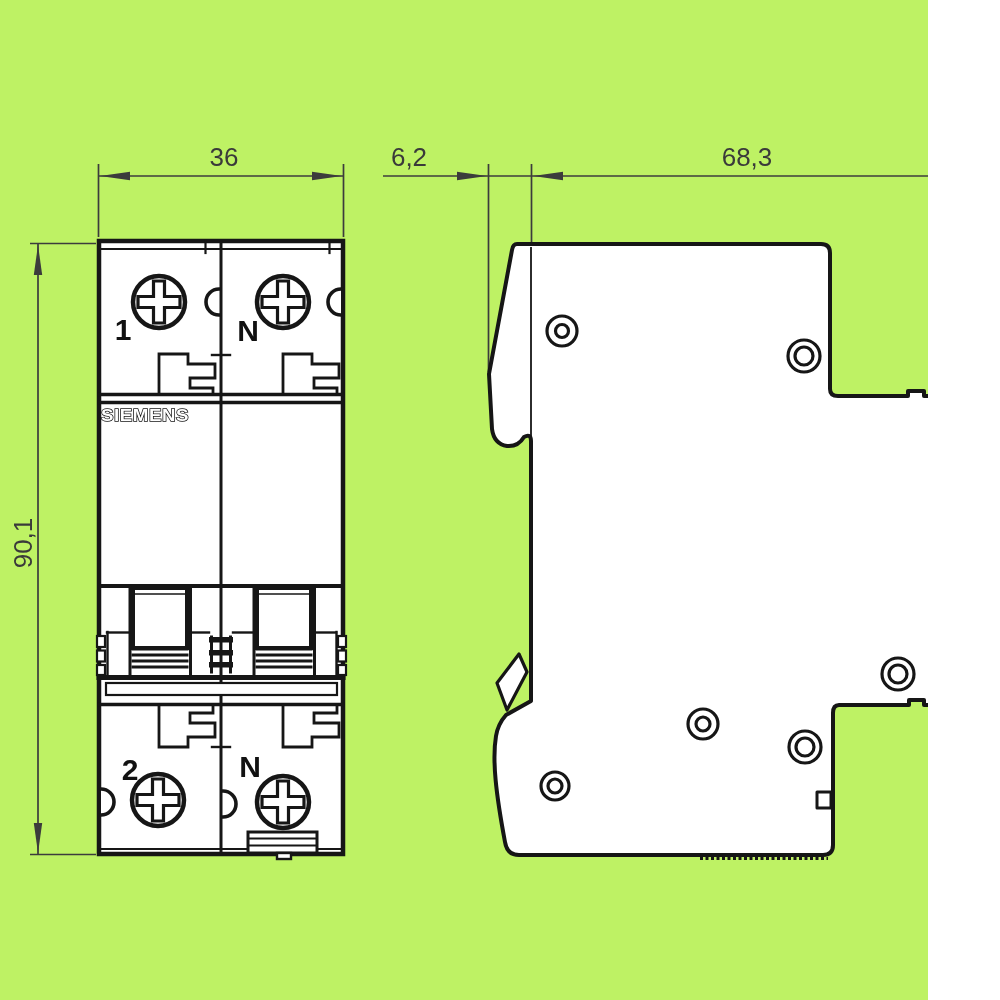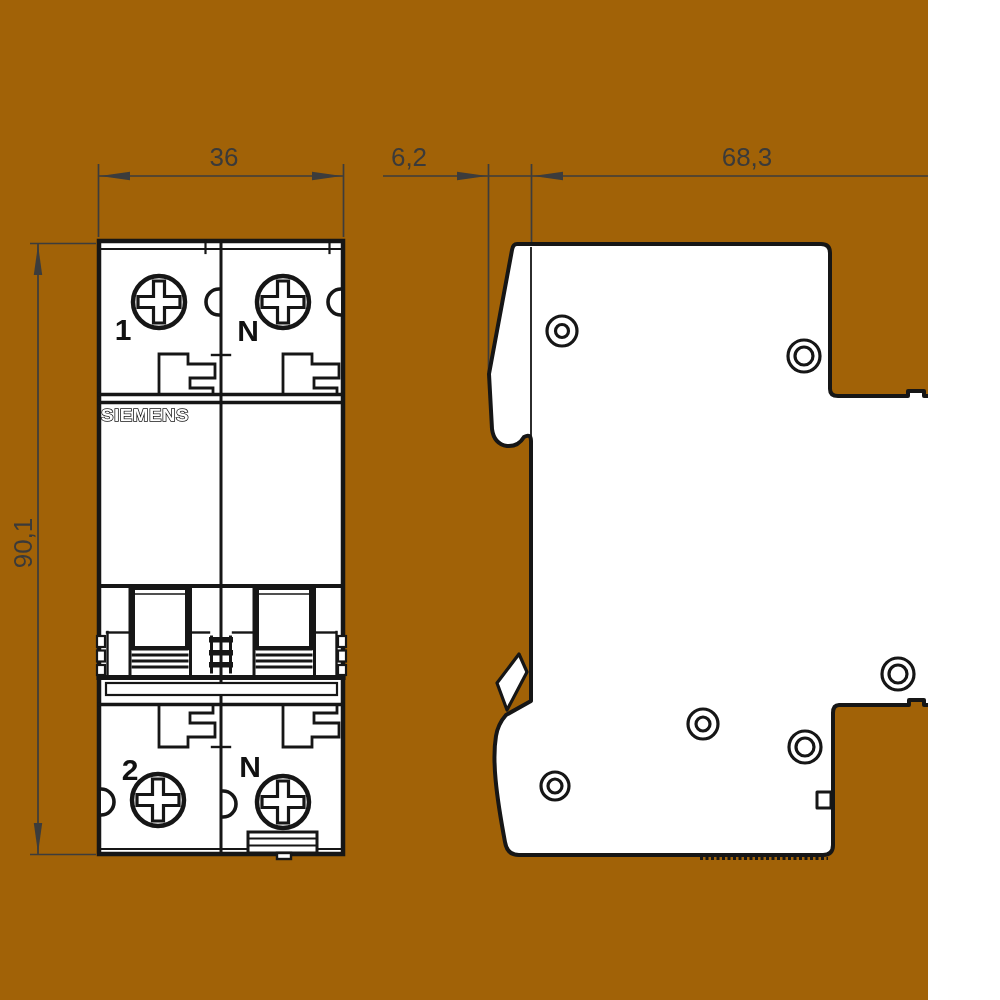--- a/index.html
+++ b/index.html
@@ -1,16 +1,16 @@
 <!DOCTYPE html>
 <html><head>
 <meta charset="utf-8">
 <style>
   html,body{margin:0;padding:0;background:#ffffff;}
-  .stage{position:relative;width:928px;height:1000px;background:#a16207;overflow:hidden;
+  .stage{position:relative;width:928px;height:1000px;background:#bef264;overflow:hidden;
          font-family:"Liberation Sans", sans-serif;}
   svg{position:absolute;left:0;top:0;}
   text{font-family:"Liberation Sans", sans-serif;}
   .dimtxt{font-size:26px;fill:#3a3a3a;}
   .poletxt{font-size:30px;font-weight:bold;fill:#111;}
   .brandtxt{font-size:17px;font-weight:bold;fill:#ffffff;stroke:#111;stroke-width:1.4px;
             paint-order:stroke;letter-spacing:.5px;}
 </style>
 </head>
 <body>

